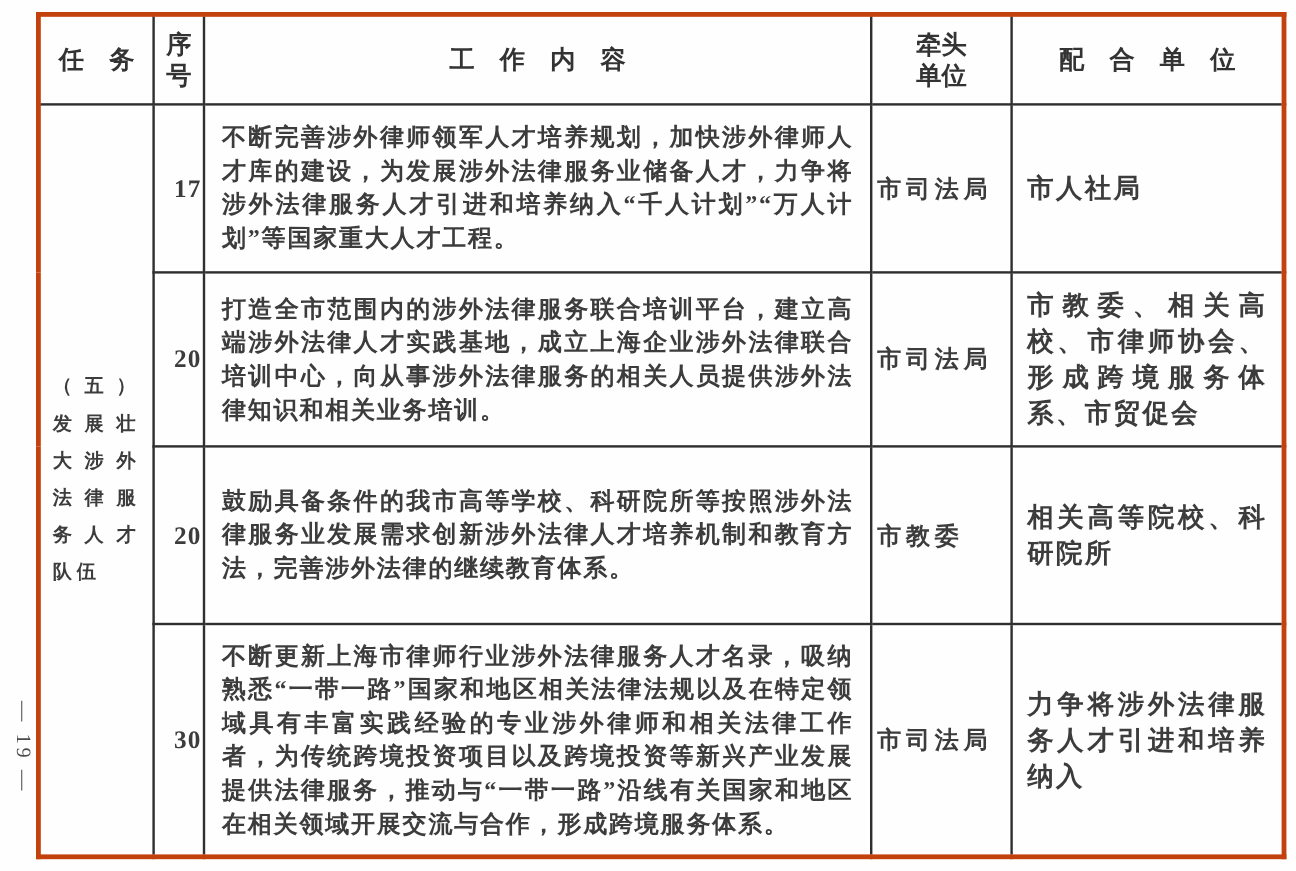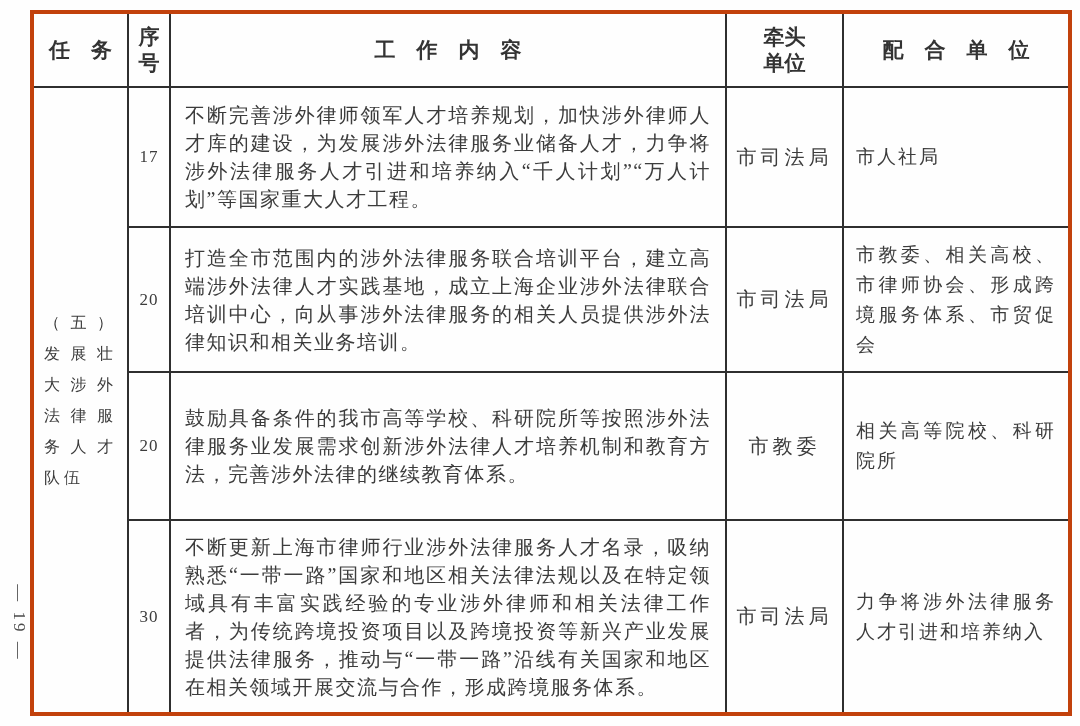--- a/index.html
+++ b/index.html
@@ -26,21 +26,21 @@
     position:absolute;
     left:30px;top:10px;
     width:1038px;height:705px;
     border-collapse:collapse;
     table-layout:fixed;
     border:4px solid #c2410c;
   }
   .worktable th,.worktable td{
     border:2px solid #2f2f2f;
     vertical-align:middle;
-    font-weight:normal;
+    font-weight:bold;
     overflow:hidden;
   }
   tr.header-row{height:75px;}
   tr.row-17{height:140px;}
   tr.row-18{height:145px;}
   tr.row-19{height:148px;}
   tr.row-20{height:194px;}
   .worktable th{
     font-size:21px;
     font-weight:bold;
@@ -50,42 +50,41 @@
   }
   td.task{
     font-size:16px;
     letter-spacing:4px;
     line-height:31px;
     text-align:justify;
     padding:0 10px;
     color:#3c3c3c;
   }
   td.num{
-    text-align:center;
-    font-size:17px;
+    text-align:right;
+    font-size:21px;
     letter-spacing:1px;
     color:#3c3c3c;
   }
   td.content{
     font-size:20px;
     line-height:28px;
     letter-spacing:1.5px;
     text-align:justify;
     padding:4px 14px;
     color:#3c3c3c;
   }
   td.lead{
-    text-align:center;
     font-size:20px;
     letter-spacing:4px;
     padding:0 4px;
     color:#3c3c3c;
   }
   td.coop{
-    font-size:19px;
+    font-size:22px;
     line-height:30px;
     letter-spacing:2px;
     text-align:justify;
     padding:4px 12px;
     color:#3c3c3c;
     margin-left:11px;
   }
 </style>
 </head>
 <body>

